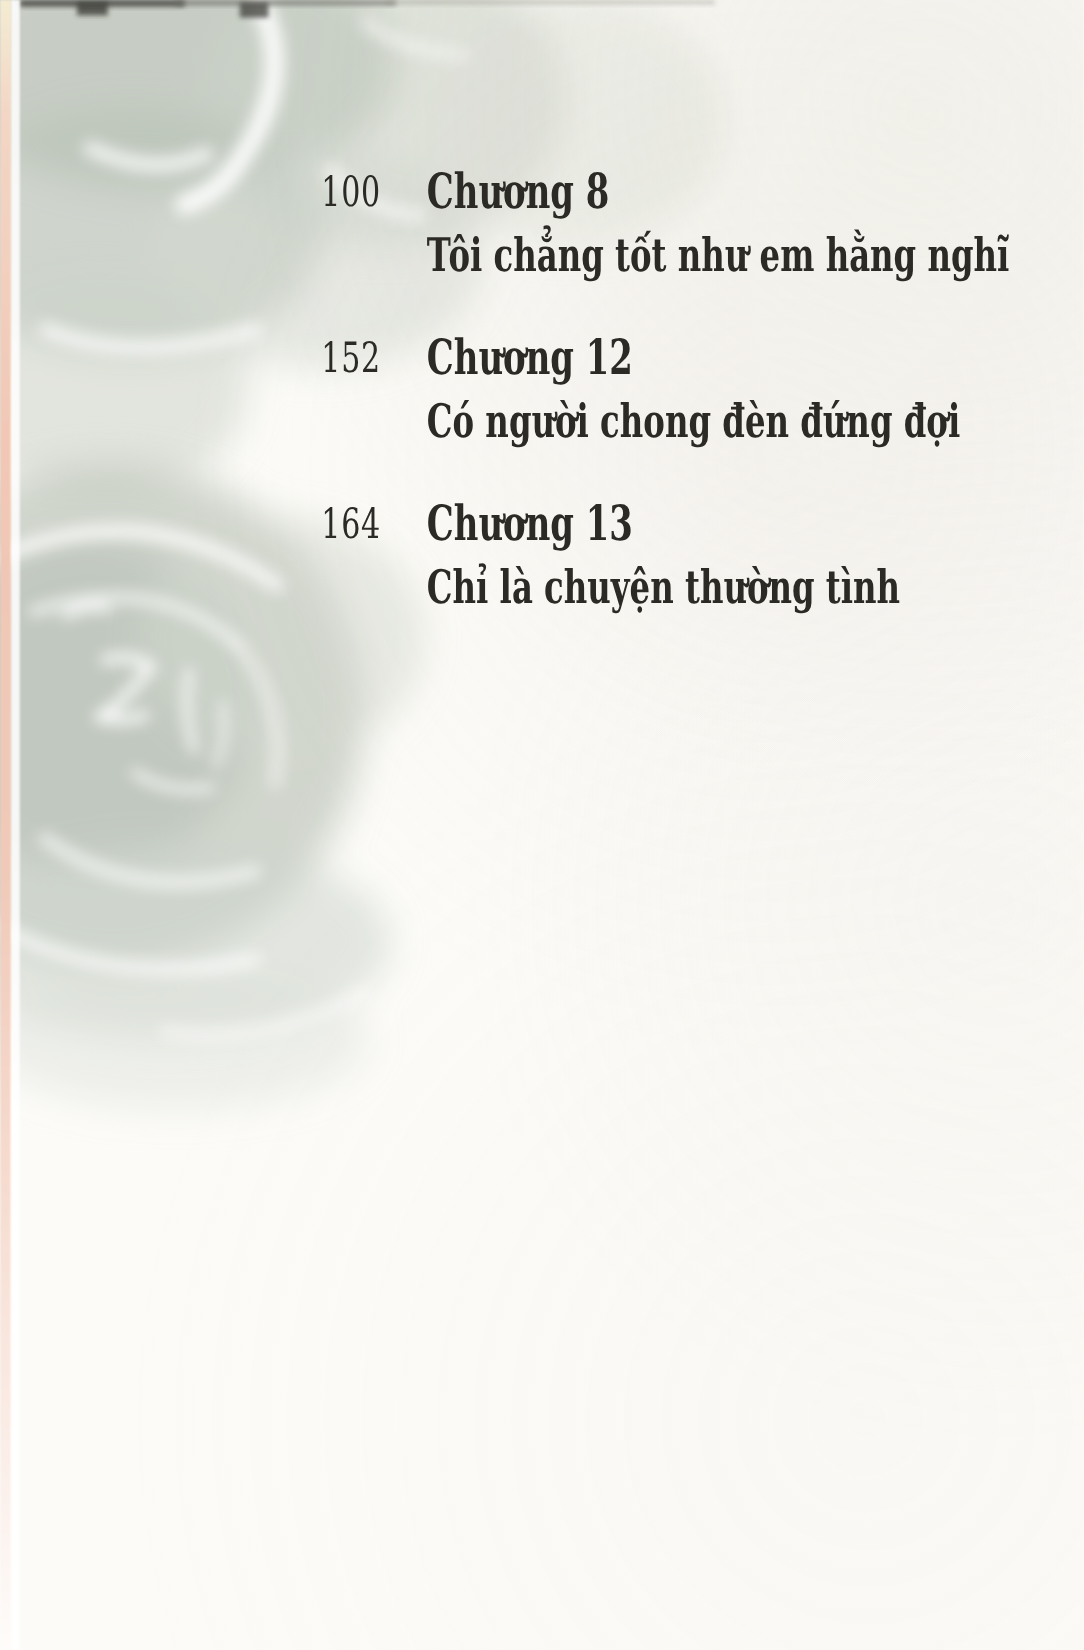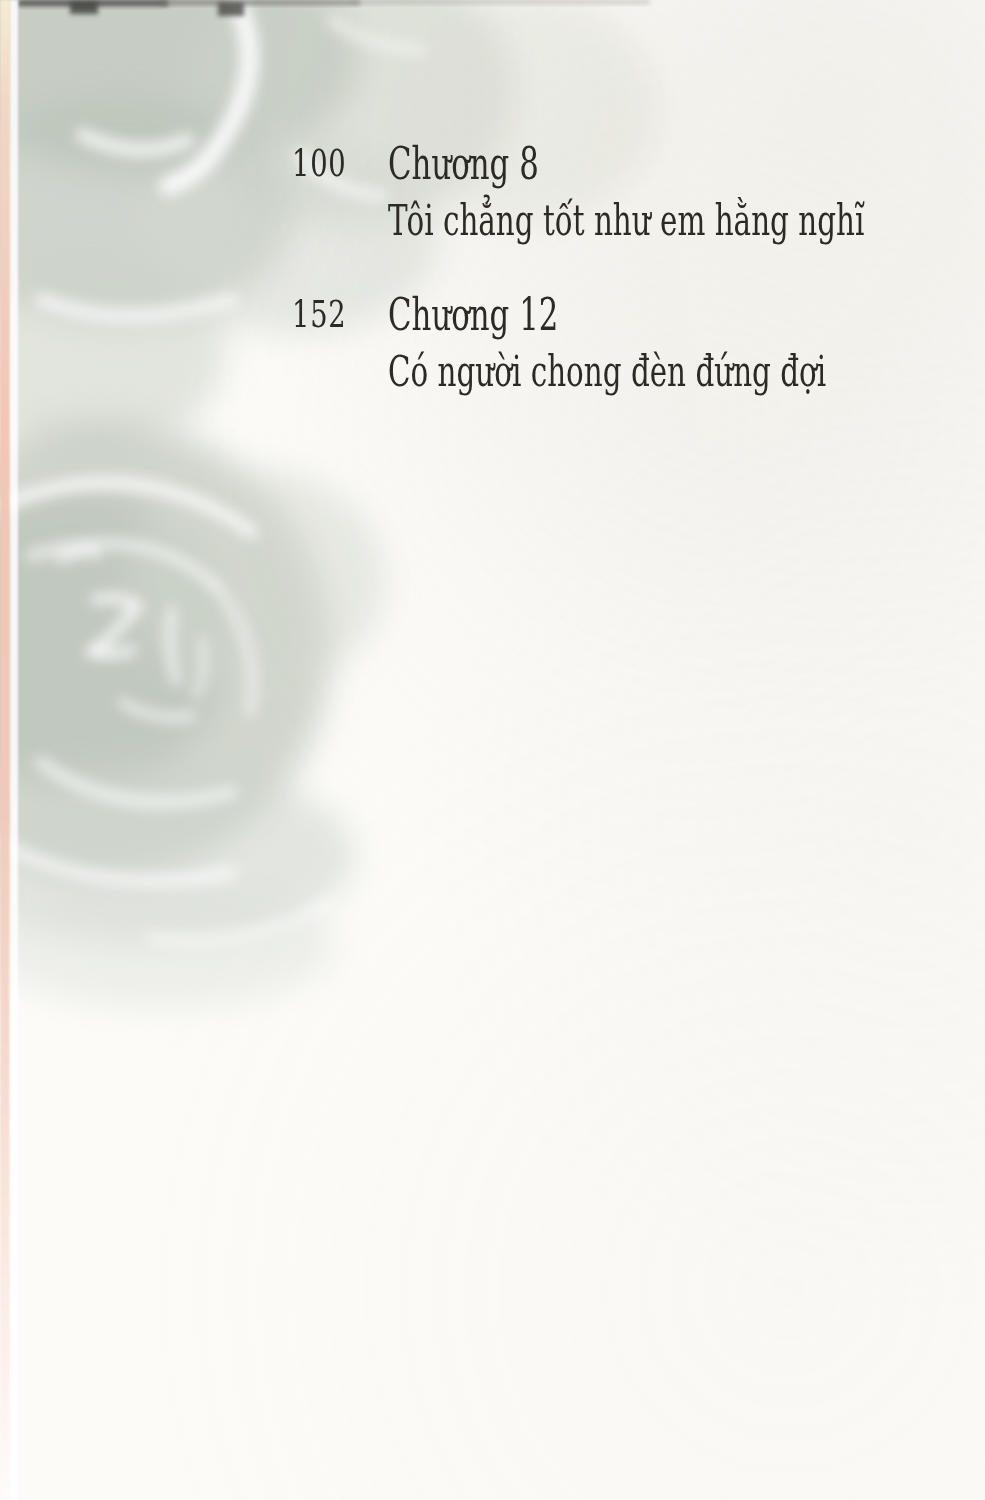--- a/index.html
+++ b/index.html
@@ -56,21 +56,21 @@
     left: 10px;
     top: 0;
     width: 8px;
     height: 100%;
     background: rgba(255,255,255,0.85);
     filter: blur(1px);
   }
   
   .toc {
     position: absolute;
-    top: 137px;
+    top: 148px;
     left: 0;
     right: 0;
     color: #2c2a25;
   }
   .entry {
     display: flex;
     align-items: flex-start;
     padding-left: 292px;
     margin-bottom: 42px;
   }
@@ -80,20 +80,21 @@
     font-size: 38px;
     line-height: 53px;
     letter-spacing: 1px;
     transform: scaleX(0.72);
     transform-origin: 0 0;
     white-space: nowrap;
   }
   .entry-body {
     flex: 1 1 auto;
     min-width: 0;
+    font-weight: bold;
   }
   .chapter {
     font-size: 44px;
     line-height: 53px;
     transform: scaleX(0.70);
     transform-origin: 0 0;
     white-space: nowrap;
   }
   .title {
     font-size: 42px;
@@ -190,16 +191,23 @@
 
 
     <div class="entry">
       <div class="num">152</div>
       <div class="entry-body">
         <div class="chapter">Chương 12</div>
         <div class="title">Có người chong đèn đứng đợi</div>
       </div>
     </div>
 
+    <div class="entry">
+      <div class="num">164</div>
+      <div class="entry-body">
+        <div class="chapter">Chương 13</div>
+        <div class="title">Chỉ là chuyện thường tình</div>
+      </div>
+    </div>
 
 
   </div>
 </div>
 
 </body></html>

